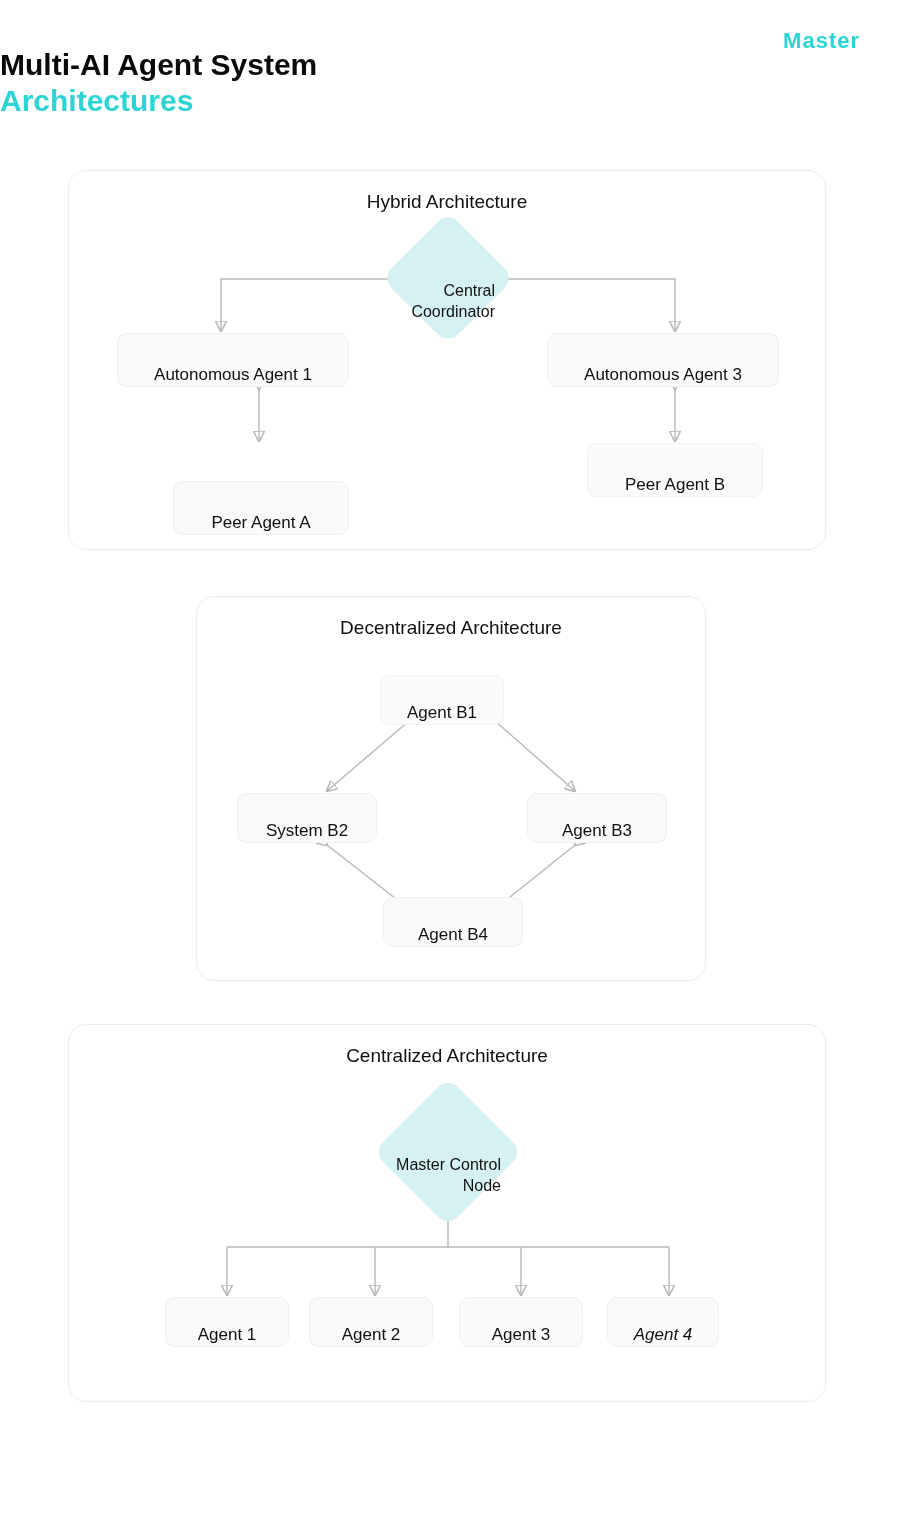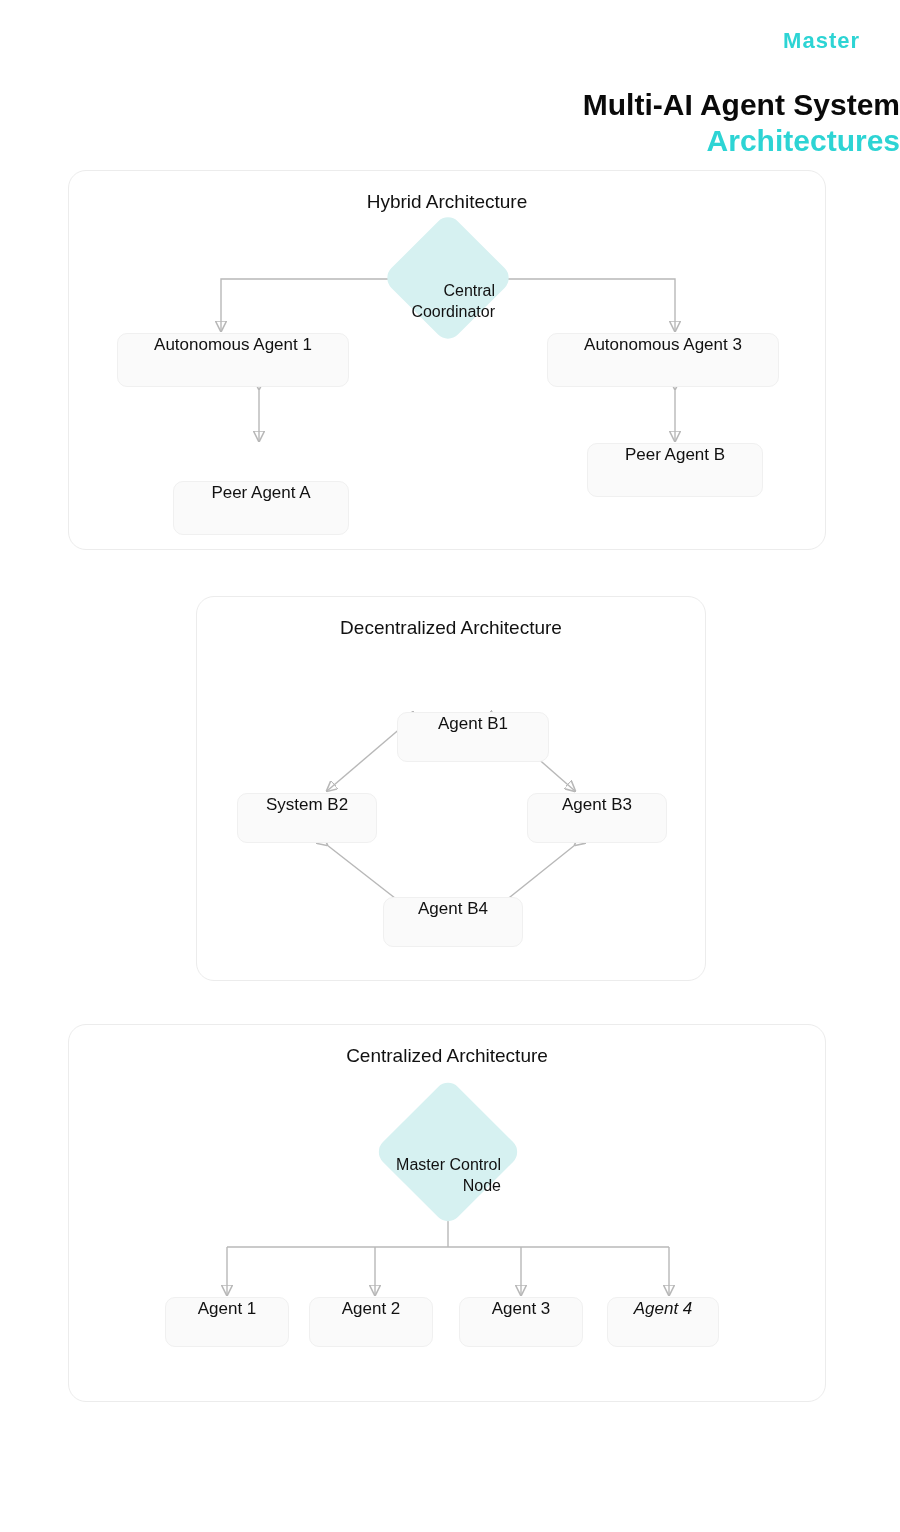--- a/index.html
+++ b/index.html
@@ -14,22 +14,22 @@
   .logo {
     position: absolute;
     top: 28px;
     right: 40px;
     font-weight: 800;
     font-size: 22px;
     letter-spacing: 1px;
     color: #2dd4d4;
   }
   .page-title {
-    text-align: right;
-    padding-top: 88px;
+    text-align: left;
+    padding-top: 48px;
   }
   .page-title .line1 {
     font-size: 30px;
     font-weight: 800;
     color: #0a0a0a;
   }
   .page-title .line2 {
     font-size: 30px;
     font-weight: 800;
     color: #2dd4d4;
@@ -54,21 +54,21 @@
   #panel-decentral { left: 196px; top: 596px; width: 510px; height: 385px; }
   
   #panel-central { left: 68px; top: 1024px; width: 758px; height: 378px; }
 
   .node {
     position: absolute;
     background: #fafafa;
     border: 1px solid #f0f0f0;
     border-radius: 10px;
     display: flex;
-    align-items: flex-start;
+    align-items: flex-end;
     justify-content: center;
     font-size: 17px;
     color: #111;
     text-align: center;
     line-height: 1.3;
     padding: 0 8px;
   }
   .diamond-wrap {
     position: absolute;
     display: flex;
@@ -159,21 +159,21 @@
         <path d="M0,0 L10,5 L0,10 z" fill="#b8b8b8"></path>
       </marker>
     </defs>
 
     <line x1="212" y1="124" x2="130" y2="194" marker-start="url(#arrD)" marker-end="url(#arrD)"></line>
     <line x1="298" y1="124" x2="378" y2="194" marker-start="url(#arrD)" marker-end="url(#arrD)"></line>
     <line x1="130" y1="248" x2="212" y2="312" marker-start="url(#arrD)" marker-end="url(#arrD)"></line>
     <line x1="378" y1="248" x2="298" y2="312" marker-start="url(#arrD)" marker-end="url(#arrD)"></line>
   </svg>
 
-  <div class="node" style="left:200px; top:78px; width:152px; height:50px;margin-top:37px;">
+  <div class="node" style="left:183px; top:78px; width:124px; height:50px;">
     <span>Agent B1</span>
   </div>
   <div class="node" style="left:40px; top:196px; width:140px; height:50px;">
     <span>System B2</span>
   </div>
   <div class="node" style="left:330px; top:196px; width:140px; height:50px;">
     <span>Agent B3</span>
   </div>
   <div class="node" style="left:186px; top:300px; width:140px; height:50px;">
     <span>Agent B4</span>

